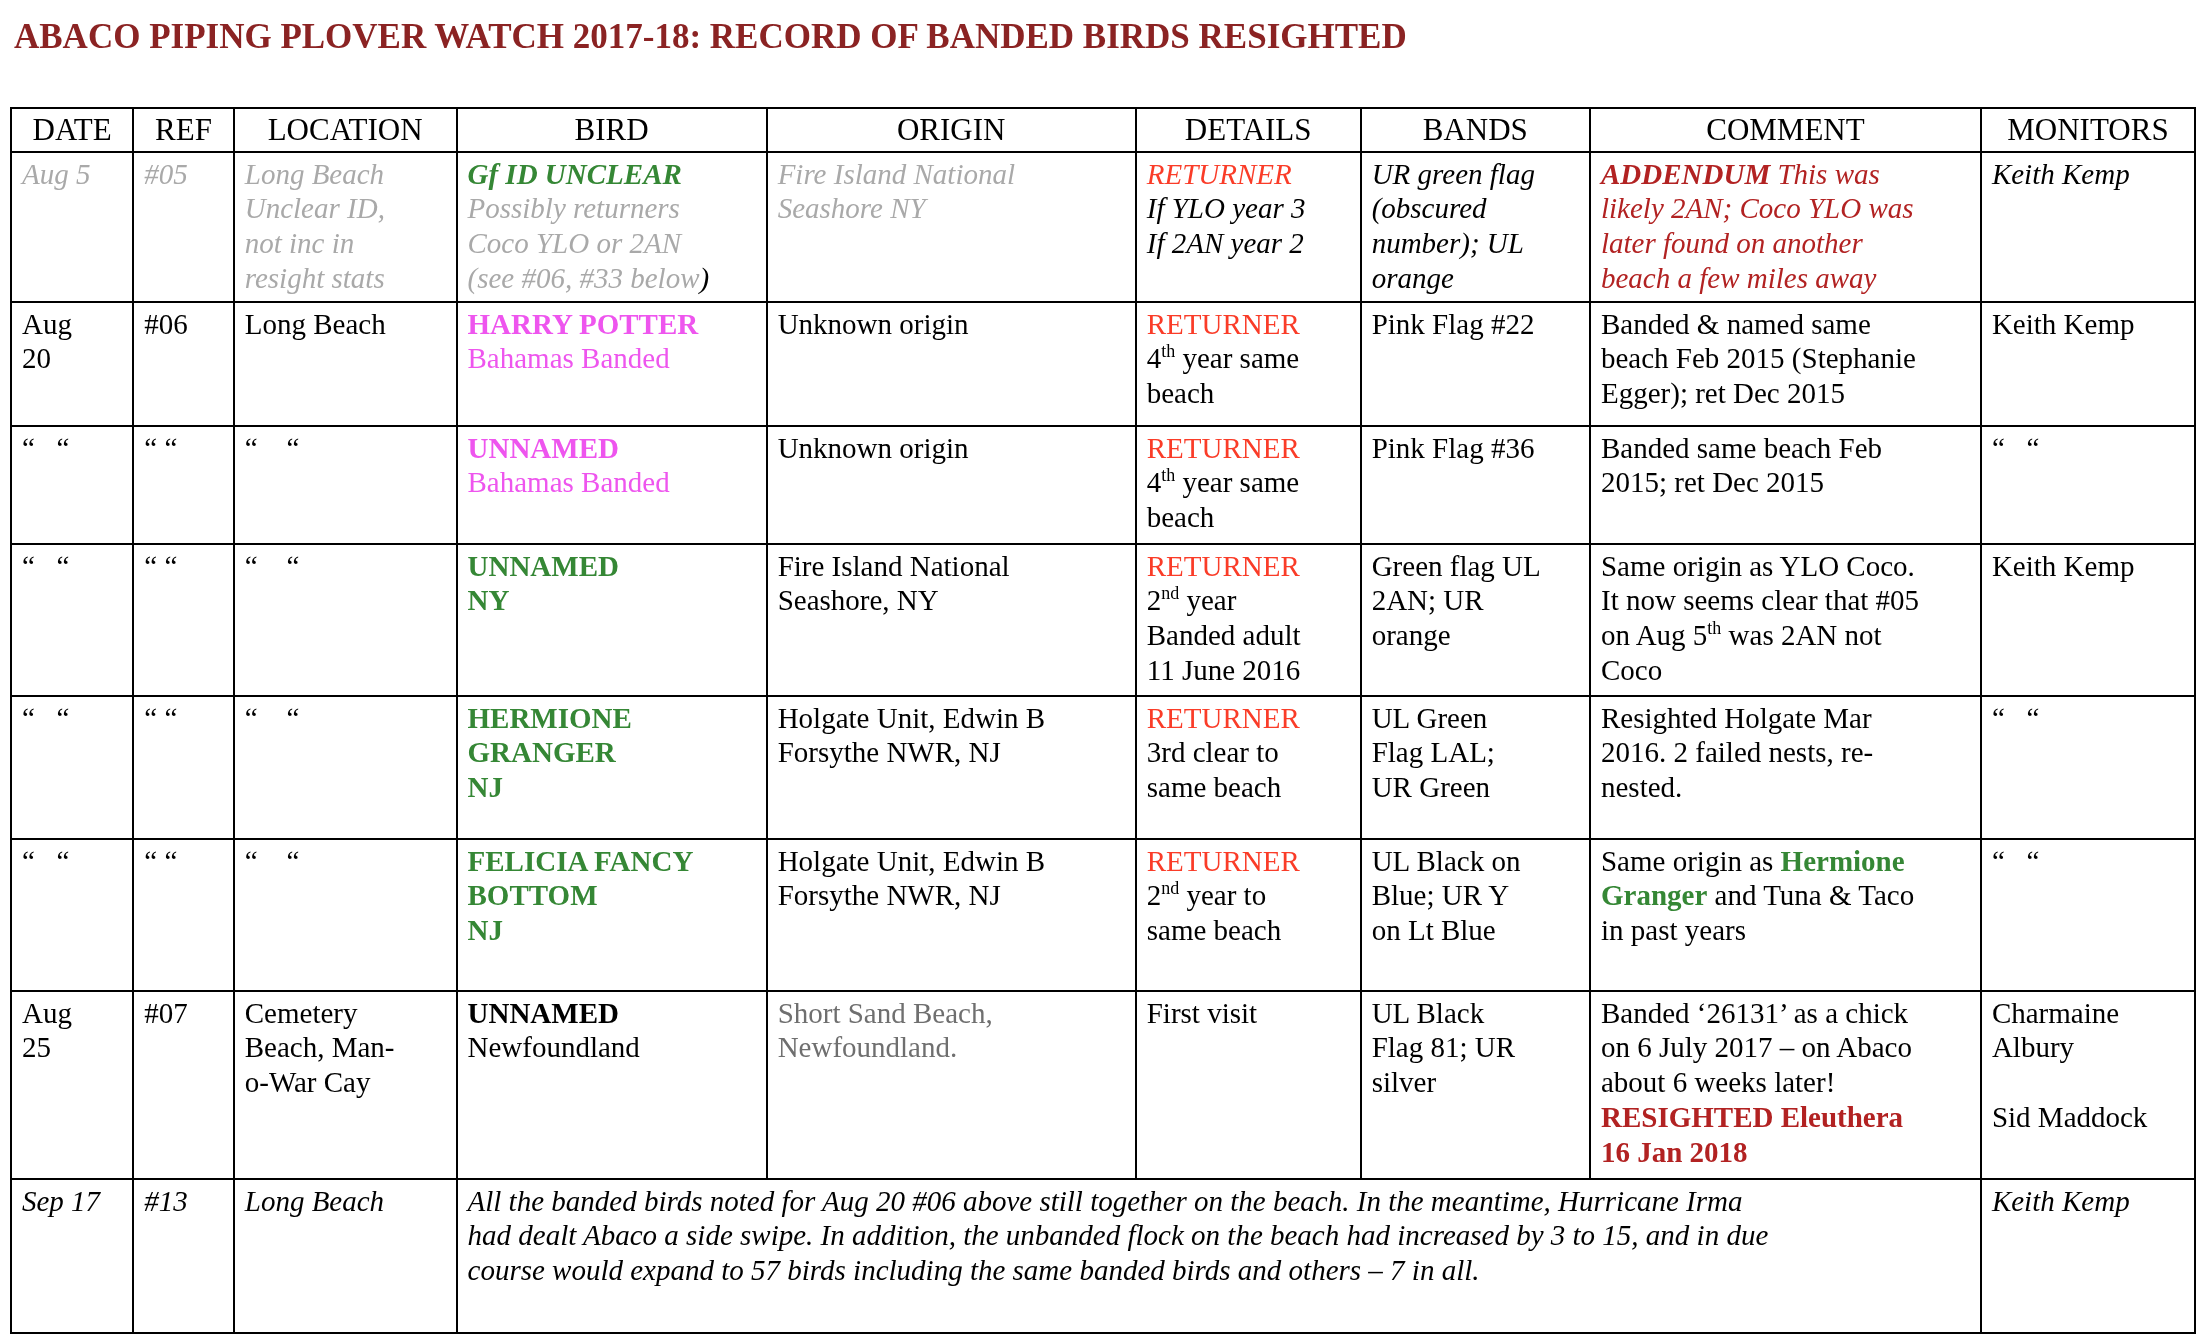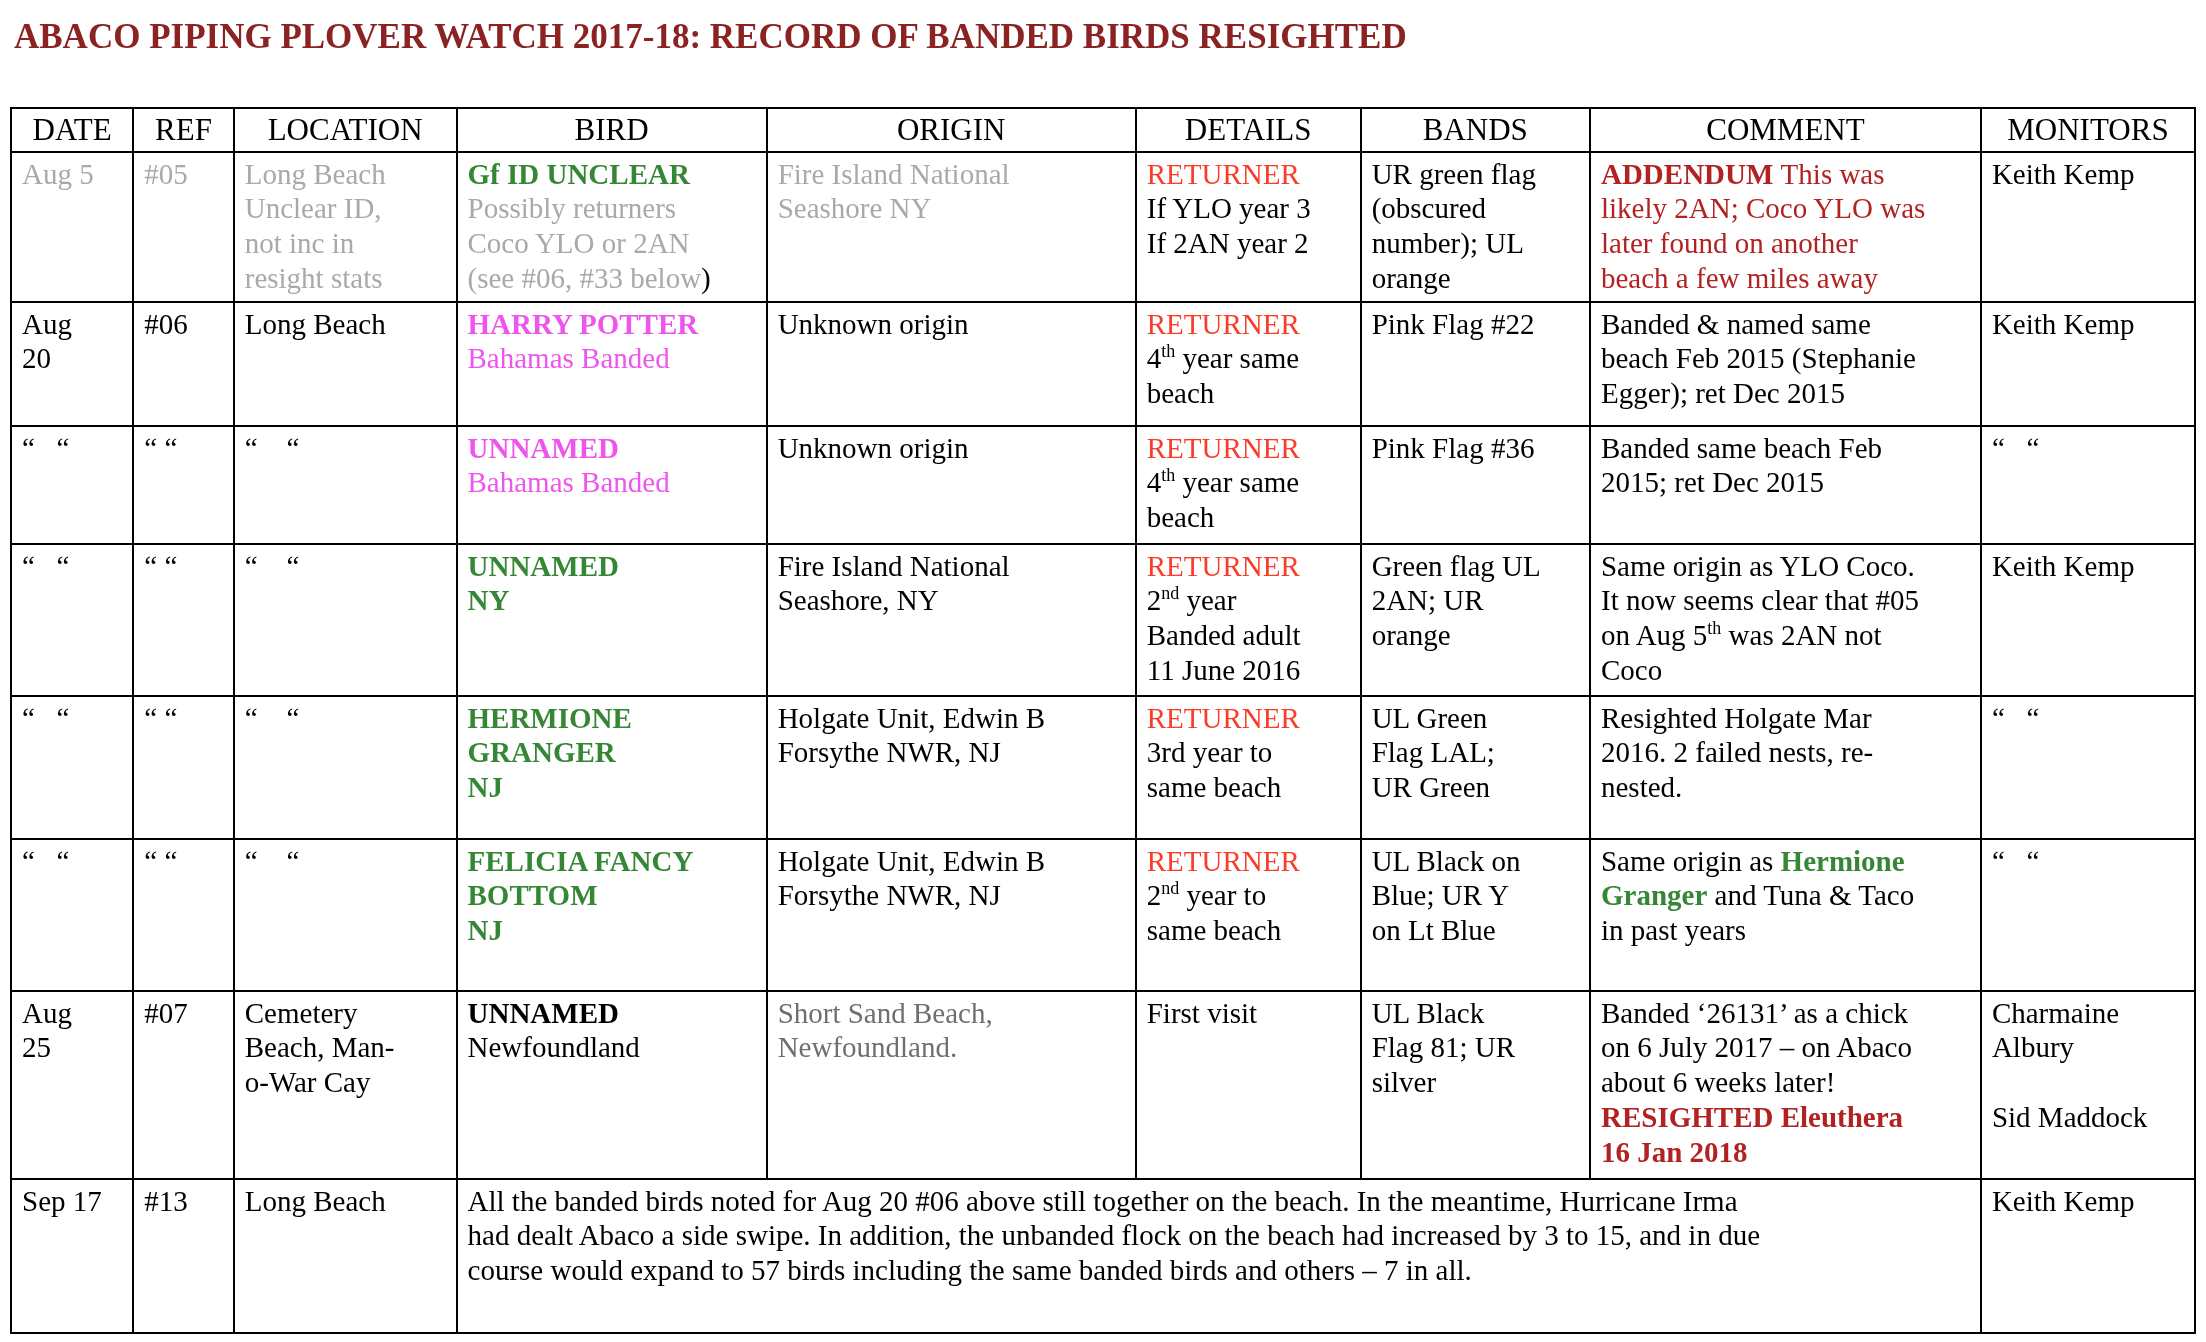--- a/index.html
+++ b/index.html
@@ -43,21 +43,21 @@
   
   tbody tr:nth-child(1){height:150px}
   tbody tr:nth-child(2){height:124px}
   tbody tr:nth-child(3){height:118px}
   tbody tr:nth-child(4){height:152px}
   tbody tr:nth-child(5){height:143px}
   tbody tr:nth-child(6){height:152px}
   tbody tr:nth-child(7){height:188px}
   tbody tr:nth-child(8){height:154px}
   
-  .i{}
+  .i{font-style:italic}
   .b{font-weight:bold}
   .gray{color:var(--gray,#A9A9A9)}
   .dgray{color:var(--dgray,#6f6f6f)}
   .green{color:var(--green,#358735)}
   .red{color:var(--red,#FA3C28)}
   .magenta{color:var(--magenta,#EE55EE)}
   .darkred{color:var(--darkred,#B22222)}
   sup{font-size:0.62em;line-height:0;vertical-align:super;}
 </style>
 </head>
@@ -258,21 +258,21 @@
             <div class="line"><span class="green b">HERMIONE</span></div>
             <div class="line"><span class="green b">GRANGER</span></div>
             <div class="line"><span class="green b">NJ</span></div>
           </td>
           <td>
             <div class="line"><span>Holgate Unit, Edwin B</span></div>
             <div class="line"><span>Forsythe NWR, NJ</span></div>
           </td>
           <td>
             <div class="line"><span class="red">RETURNER</span></div>
-            <div class="line"><span>3rd year to</span></div>
+            <div class="line"><span>3rd clear to</span></div>
             <div class="line"><span>same beach</span></div>
           </td>
           <td>
             <div class="line"><span>UL Green</span></div>
             <div class="line"><span>Flag LAL;</span></div>
             <div class="line"><span>UR Green</span></div>
           </td>
           <td>
             <div class="line"><span>Resighted Holgate Mar</span></div>
             <div class="line"><span>2016. 2 failed nests, re-</span></div>

